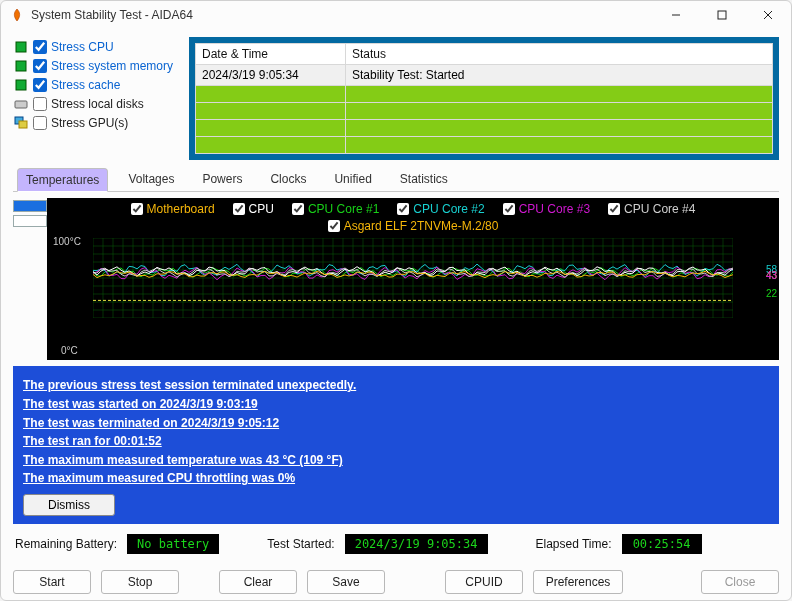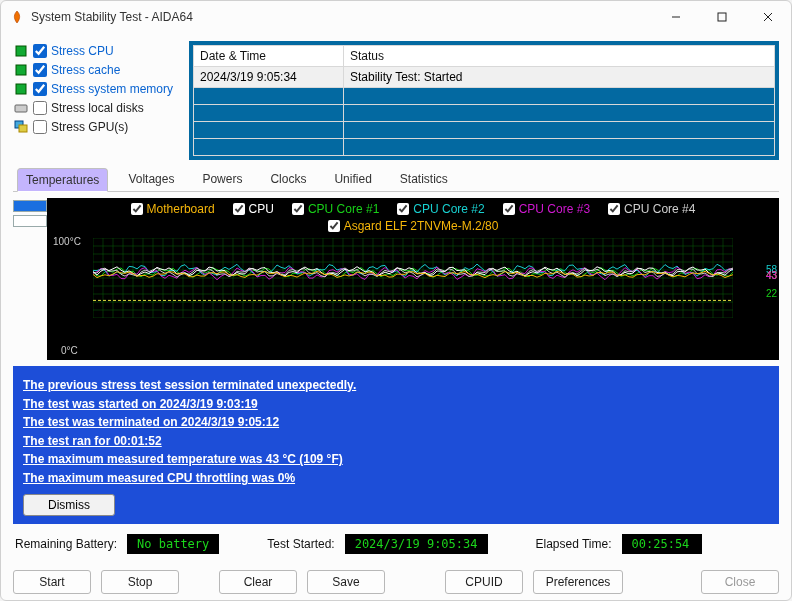--- a/index.html
+++ b/index.html
@@ -11,21 +11,21 @@
 .titlebar .wbtns { margin-left: auto; display: flex; height: 100%; }
 .titlebar .wbtn { width: 46px; height: 100%; display: flex; align-items: center; justify-content: center; color: #222; }
 .content { flex: 1; padding: 8px 12px 6px 12px; display: flex; flex-direction: column; gap: 6px; }
 .top-row { display: flex; gap: 6px; }
 .stress-panel { width: 170px; display: flex; flex-direction: column; gap: 3px; padding: 2px 0; }
 .stress-item { display: flex; align-items: center; gap: 4px; }
 .stress-item .iconbox { width: 16px; height: 16px; display: flex; align-items: center; justify-content: center; }
 .stress-item input[type=checkbox] { width: 14px; height: 14px; accent-color: #0a64d1; }
 .stress-item label { color: #0a64d1; cursor: pointer; }
 .stress-item.unchecked label { color: #222; }
-.log-table { flex: 1; border: 4px solid #0369a1; background: #0369a1; }
+.log-table { flex: 1; border: 6px solid #0369a1; background: #84cc16; }
 .log-table table { width: 100%; border-collapse: collapse; }
 .log-table th, .log-table td { border: 1px solid #d8d8d8; padding: 3px 6px; text-align: left; font-weight: normal; }
 .log-table th { background: #fff; color: #111; }
 .log-table tr.even td { background: #f0f0f0; }
 .log-table tr.empty td { height: 17px; }
 .tabs-row { display: flex; gap: 12px; padding: 2px 4px 0 4px; border-bottom: 1px solid #c8c8c8; }
 .tab { padding: 4px 8px; color: #333; cursor: pointer; }
 .tab.active { border: 1px solid #c0c0c0; border-bottom: 1px solid #fff; background: #c4b5fd; border-radius: 4px 4px 0 0; margin-bottom: -1px; }
 .graph-panel { display: flex; }
 .graph-prog { width: 34px; display: flex; flex-direction: column; gap: 3px; padding-top: 2px; }
@@ -40,21 +40,21 @@
 .chart-area svg { position: absolute; left: 0; top: 0; }
 .axis-label { position: absolute; font-size: 10px; color: #ccc; }
 .y100 { left: 6px; top: 38px; }
 .y0 { left: 14px; bottom: 4px; }
 .r-label { position: absolute; right: 2px; font-size: 10px; }
 .alert-panel { background: #1d4ed8; color: #fff; padding: 10px 10px 8px 10px; font-weight: 600; font-size: 12px; line-height: 1.55; text-decoration: underline; }
 .alert-panel .msg { white-space: pre-line; }
 .alert-panel button { background: #f2f2f2; border: 1px solid #888; border-radius: 3px; padding: 3px 24px; font-size: 12px; margin-top: 6px; cursor: pointer; }
 .status-row { display: flex; align-items: center; gap: 10px; padding: 4px 2px 6px 2px; }
 .status-row .lbl { color: #111; }
-.status-row .valbox { background: #000; color: #1bd61b; padding: 3px 10px; font-family: monospace; font-size: 12px; min-width: 80px; }
+.status-row .valbox { background: #000; color: #1bd61b; padding: 3px 10px; font-family: monospace; font-size: 12px; min-width: 80px; text-align: center; }
 .btn-row { display: flex; gap: 10px; align-items: center; padding: 4px 0 0 0; }
 .btn-row .spacer { flex: 1; }
 .btn { background: #fdfdfd; border: 1px solid #b8b8b8; border-radius: 3px; padding: 4px 0; width: 78px; text-align: center; font-size: 12px; cursor: pointer; color: #222; }
 .btn:disabled { color: #9a9a9a; cursor: default; }
 </style>
 </head>
 <body>
 
 <div class="window">
   <div class="titlebar">
@@ -97,30 +97,30 @@
     <input type="checkbox" checked="" style="">
     <label>Stress CPU</label>
           </div>
           <div class="stress-item">
             <span class="iconbox">
               <svg width="14" height="14">
                 <rect x="2" y="2" width="10" height="10" fill="#1a3" stroke="#050"></rect>
               </svg>
             </span>
     <input type="checkbox" checked="" style="">
+    <label>Stress system memory</label>
+          </div>
+          <div class="stress-item">
+            <span class="iconbox">
+              <svg width="14" height="14">
+                <rect x="2" y="2" width="10" height="10" fill="#1a3" stroke="#050"></rect>
+              </svg>
+            </span>
+    <input type="checkbox" checked="" style="">
     <label>Stress cache</label>
-          </div>
-          <div class="stress-item">
-            <span class="iconbox">
-              <svg width="14" height="14">
-                <rect x="2" y="2" width="10" height="10" fill="#1a3" stroke="#050"></rect>
-              </svg>
-            </span>
-    <input type="checkbox" checked="" style="">
-    <label>Stress system memory</label>
           </div>
           <div class="stress-item unchecked">
             <span class="iconbox">
               <svg width="14" height="14">
                 <rect x="1" y="4" width="12" height="7" rx="1" fill="#ccc" stroke="#666"></rect>
               </svg>
             </span>
     <input type="checkbox" style="">
     <label>Stress local disks</label>
           </div>

